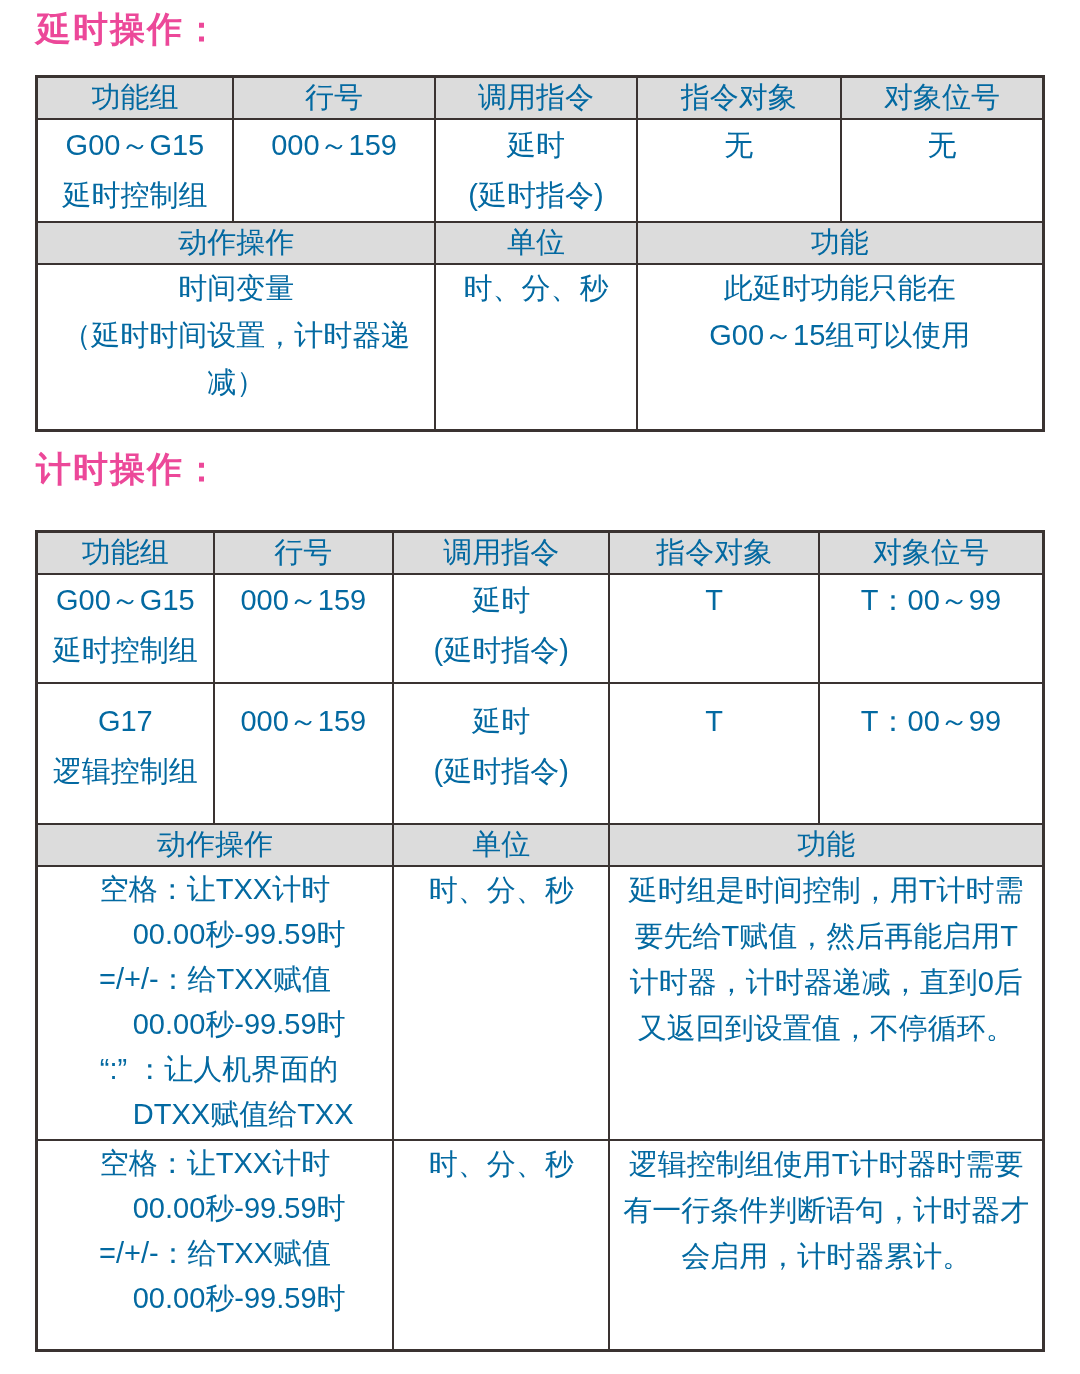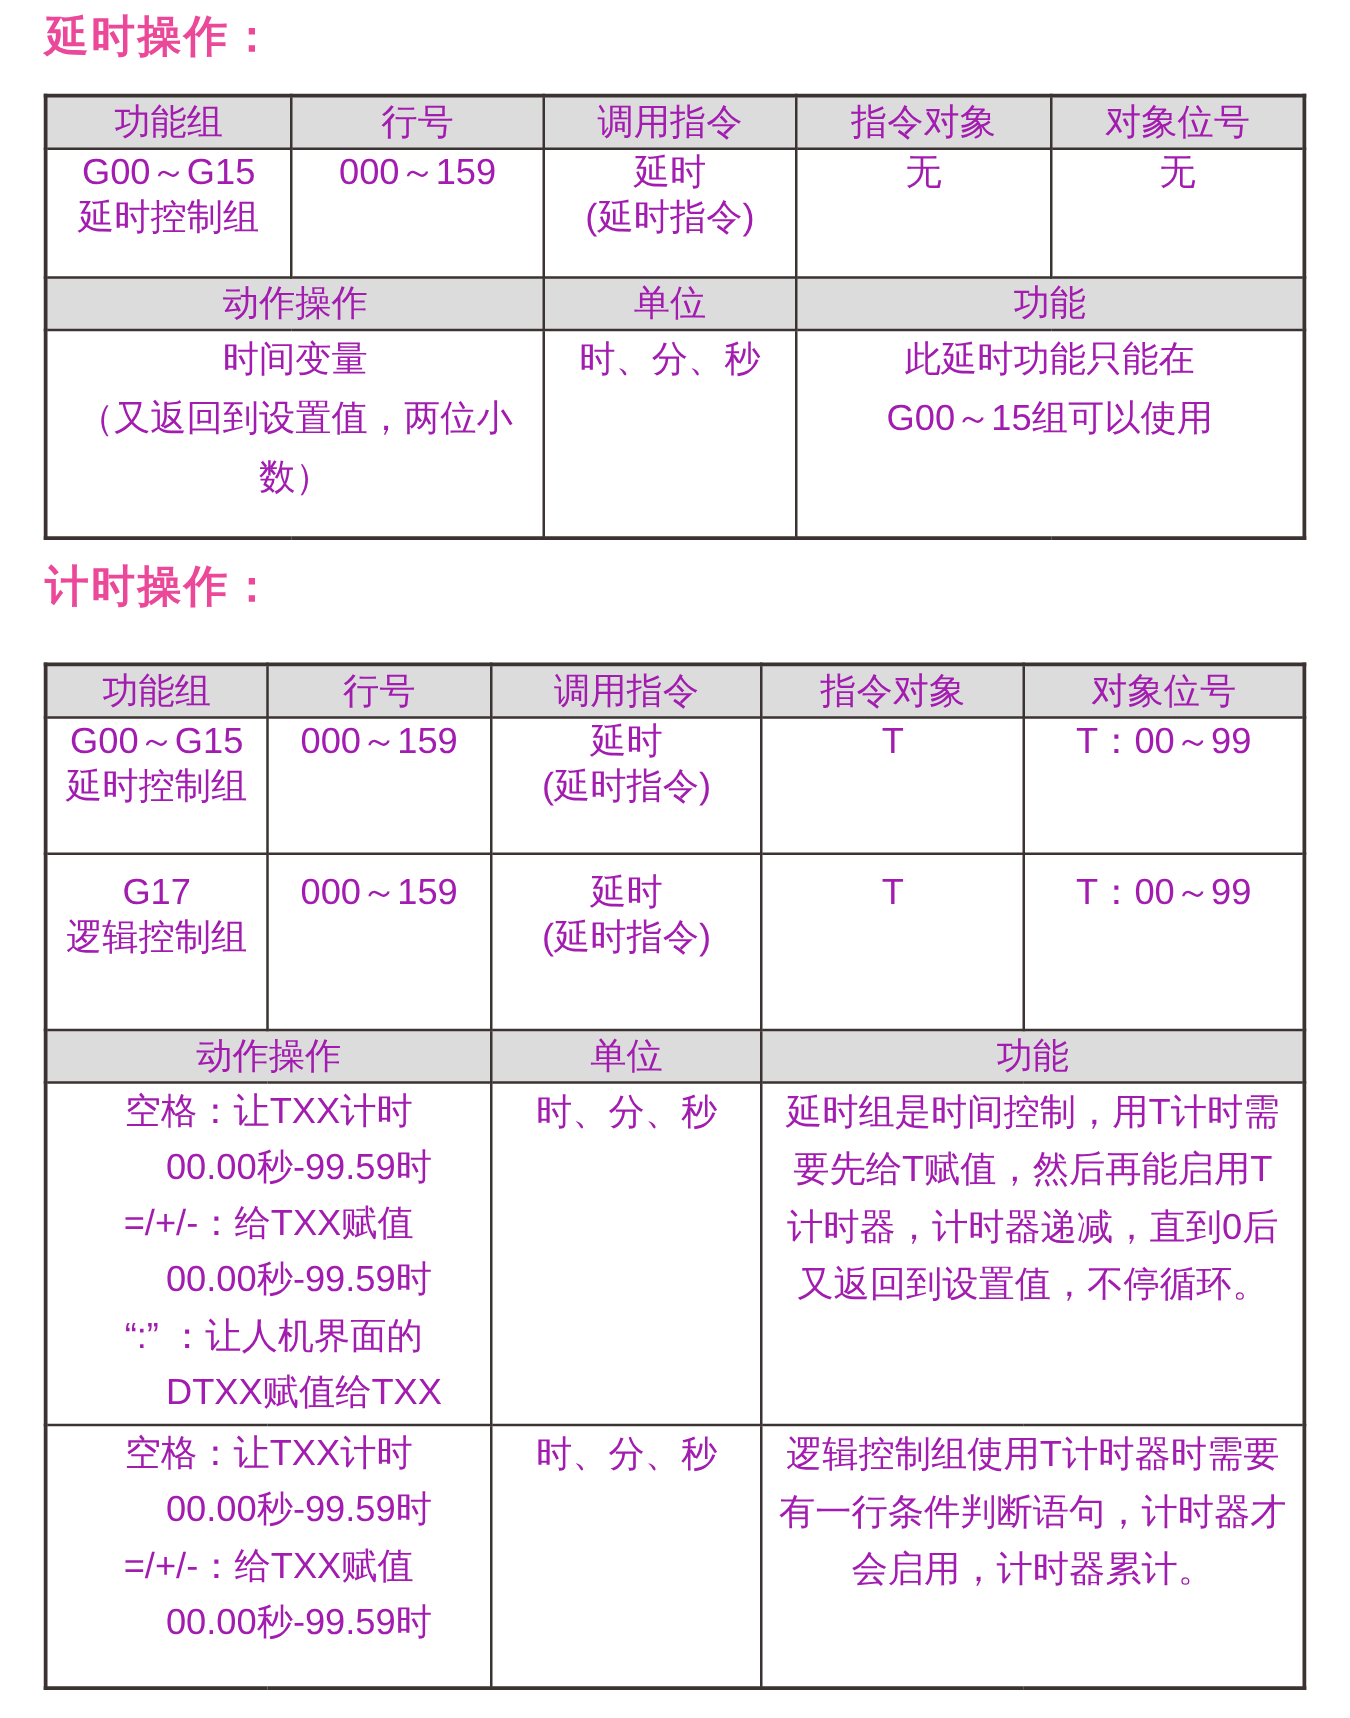--- a/index.html
+++ b/index.html
@@ -37,31 +37,31 @@
   #table-delay { top: 75px; }
   #table-timer { top: 530px; }
 
   table.spec td, table.spec th {
     border: 2px solid #3a3331;
     padding: 0;
     font-size: 29px;
     font-weight: normal;
     text-align: center;
     vertical-align: top;
-    color: #a21caf;
+    color: #0369a1;
   }
   table.spec th {
     background: #dcdcdc;
     height: 36px;
     vertical-align: middle;
     font-size: 29px;
   }
   .cell2 {               
     white-space: pre-line;
-    line-height: 36px;
+    line-height: 50px;
     padding-top: 6px;
   }
   .mid td { vertical-align: middle; }
   .mid .cell2 { padding-top: 12px; }
   .pre-center {          
     white-space: pre-line;
     line-height: 47px;
     padding-top: 8px;
   }
   .action {              
@@ -107,21 +107,21 @@
     <td class="cell2">无</td>
     <td class="cell2">无</td>
   </tr>
   <tr>
     <th colspan="2">动作操作</th>
     <th>单位</th>
     <th colspan="2">功能</th>
   </tr>
   <tr style="height:166px;">
     <td colspan="2" class="pre-center">时间变量
-（又返回到设置值，两位小数）</td>
+（延时时间设置，计时器递减）</td>
     <td class="pre-center unit">时、分、秒</td>
     <td colspan="2" class="pre-center">此延时功能只能在
 G00～15组可以使用</td>
   </tr>
 </tbody>
   </table>
 
 <div id="title-timer" class="section-title">计时操作：</div>
 
 <table id="table-timer" class="spec">

